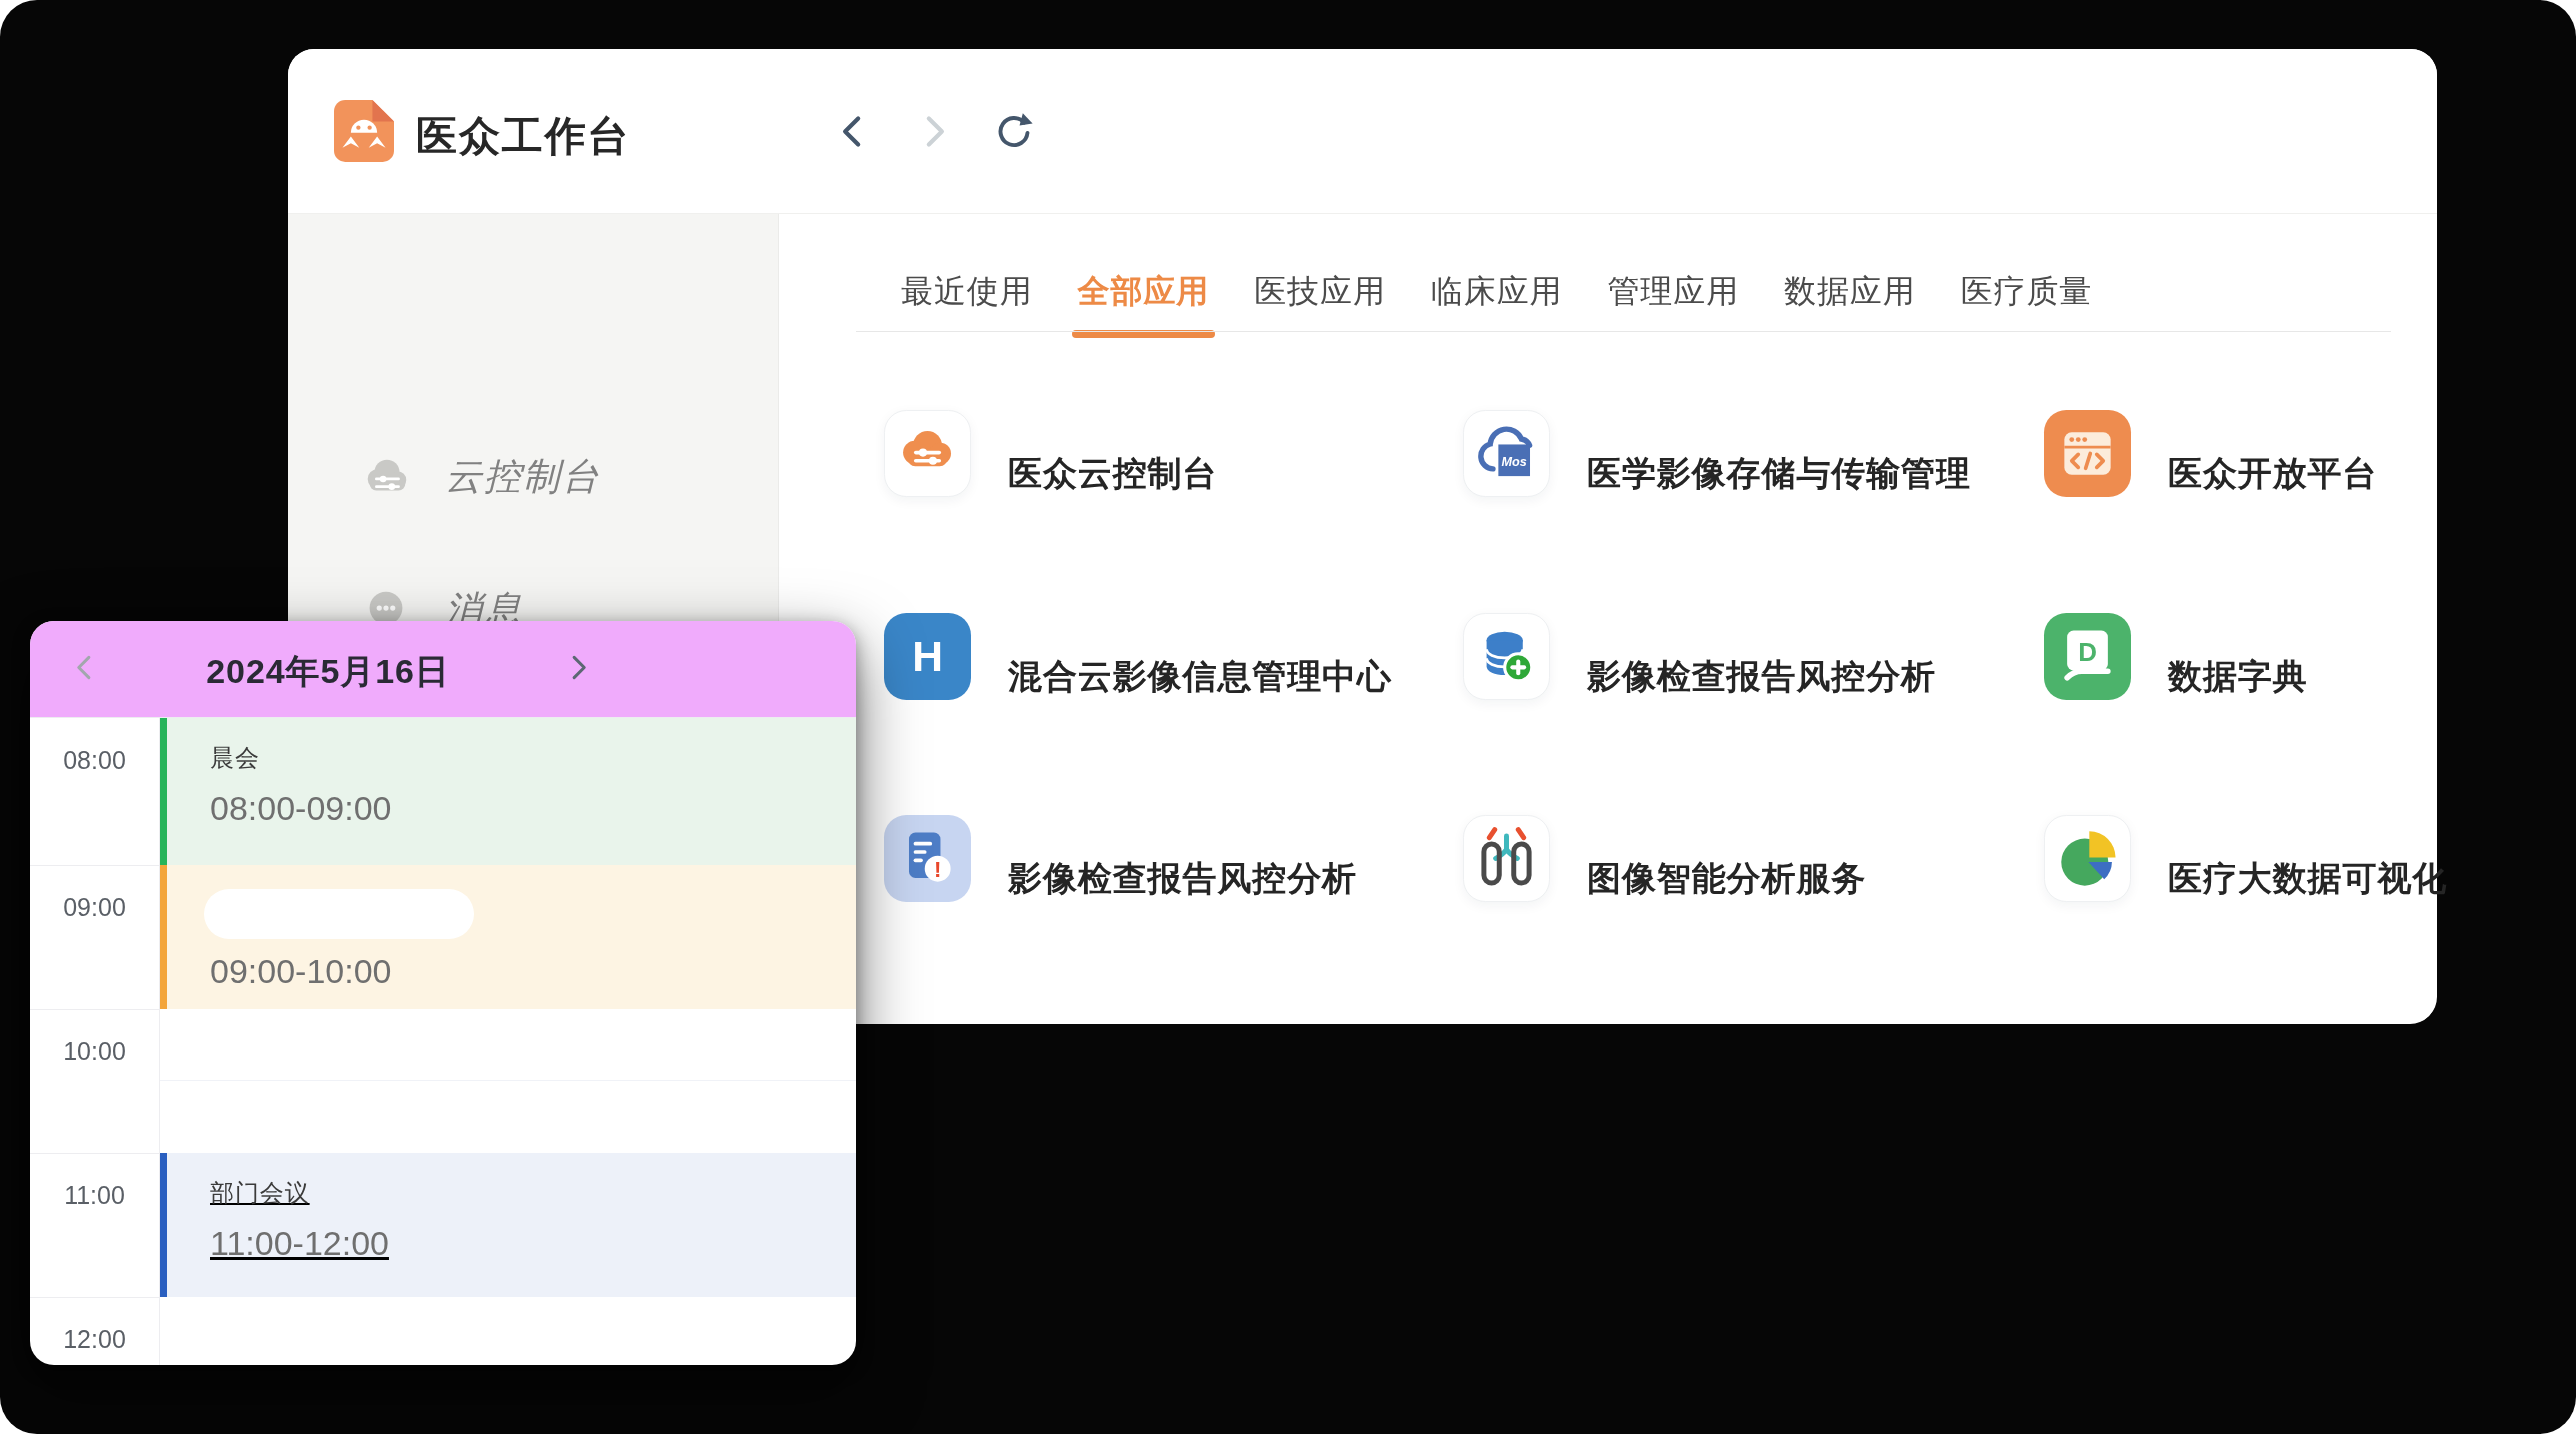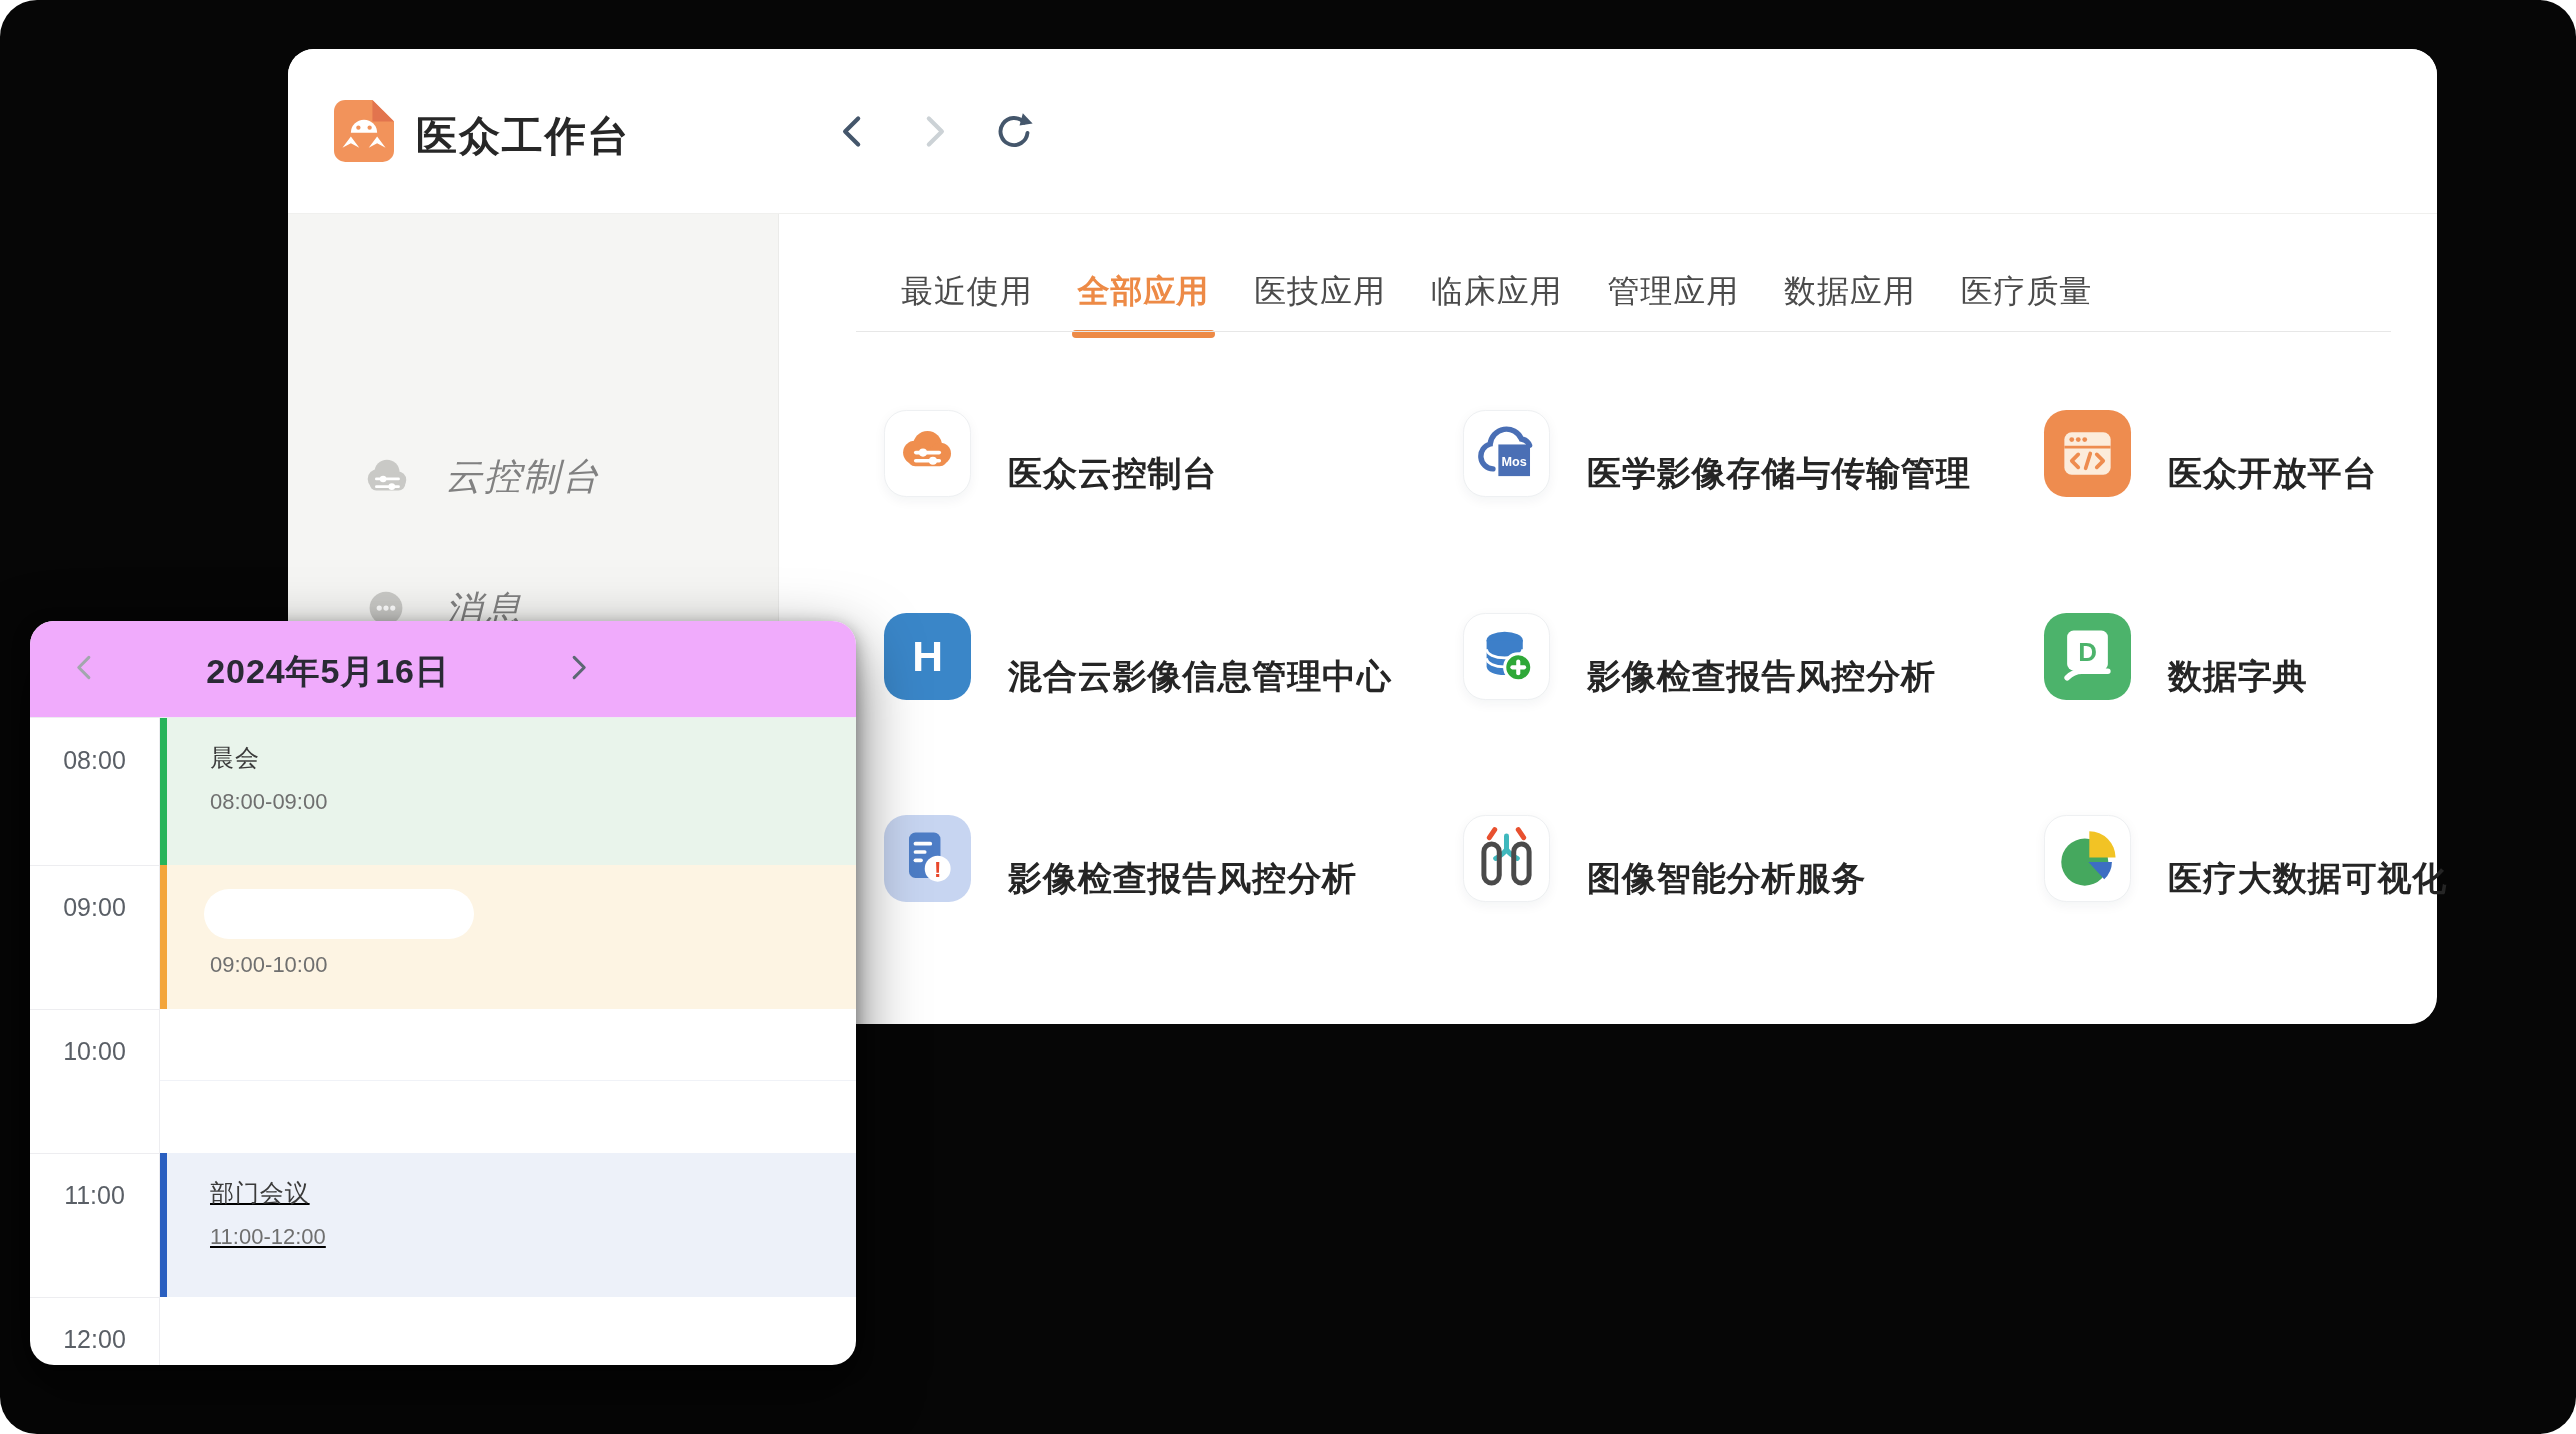--- a/index.html
+++ b/index.html
@@ -23,21 +23,21 @@
   
   .content { position:absolute; left:491px; top:165px; width:1657px; height:810px; background:#fff; border-radius:0 0 26px 0; }
   .tabs-row { position:absolute; left:122px; top:47px; height:61px; display:flex; align-items:center; gap:45px; }
   .tab { position:relative; font-size:32px; color:#4b4b4b; font-weight:500; letter-spacing:0.9px; cursor:pointer; white-space:nowrap; }
   .tab.active { color:#ED8A46; font-weight:700; }
   .tab-underline { position:absolute; left:-5.6px; right:-5.6px; top:60px; height:8.4px; border-radius:4.7px; background:#ED8A46; }
   .tabs-divider { position:absolute; left:77px; right:45px; top:117px; height:0.9px; background:#e7e7e7; }
 
   .app-item { position:absolute; display:flex; align-items:flex-end; gap:37px; cursor:pointer; }
   .app-icon { width:87px; height:87px; border-radius:22.3px; flex:0 0 auto; display:flex; align-items:center; justify-content:center; }
-  .app-icon.card { background:#fff; border:1.9px solid #eef0f2; box-shadow:0 3.7px 11.2px rgba(20,30,60,.05); }
+  .app-icon.card { background:#fff; border:1.9px solid #eef0f2; box-shadow:0 3.7px 11.2px rgba(20,30,60,.05);font-style:italic; }
   .app-icon svg { width:100%; height:100%; }
   .app-label { font-size:34px; font-weight:600; color:#252525; letter-spacing:0.9px; white-space:nowrap; }
 
   
   .calendar-panel { position:absolute; left:30px; top:621px; width:826px; height:744px; background:#fff; border-radius:24px; box-shadow:0 24px 65px rgba(0,0,0,.55), 0 5.6px 17px rgba(0,0,0,.35); overflow:hidden; z-index:5; }
   .cal-header { position:absolute; left:0; top:0; width:100%; height:97px; border-bottom:0.9px solid #ededf0; background:#f0abfc; }
   .cal-title { position:absolute; left:140px; top:28px; width:316px; text-align:center; font-size:34px; font-weight:600; color:#2a2a35; letter-spacing:0.9px; }
   .cal-nav-btn { position:absolute; top:26px; width:41px; height:41px; display:flex; align-items:center; justify-content:center; cursor:pointer; }
   .cal-prev { left:35px; } .cal-next { left:527px; }
 
@@ -45,21 +45,21 @@
   .gutter-vline { position:absolute; left:129px; top:0; width:0.9px; height:100%; background:#ededf0; }
   .gutter-hline { position:absolute; left:0; width:129px; height:0.9px; background:#ededf0; }
   .area-hline { position:absolute; left:130px; right:0; height:0.9px; background:#f0f2f7; }
   .time-label { position:absolute; left:0; width:129px; text-align:center; font-size:25px; color:#5a5f66; }
 
   .cal-event { position:absolute; left:129px; width:697px; padding:24px 0 0 43px; }
   .cal-event.green  { background:#e9f4eb; border-left:8.4px solid #27B45A; }
   .cal-event.orange { background:#fdf4e3; border-left:8.4px solid #F3A53B; }
   .cal-event.blue   { background:#edf1f9; border-left:8.4px solid #2A5FC0;text-decoration:underline; }
   .event-title { font-size:24px; font-weight:500; color:#3b3b3b; letter-spacing:0.9px; }
-  .event-time { font-size:22px; color:#6f6f6f; margin-top:15px; }
+  .event-time { font-size:34px; color:#6f6f6f; margin-top:15px; }
   .redacted-pill { width:270px; height:50px; border-radius:25px; background:#fff; margin:3.7px 0 13px -5.6px; }
 </style>
 </head>
 <body>
 
 <div class="backdrop">
 
   <div class="main-window">
 
     <div class="win-header">

